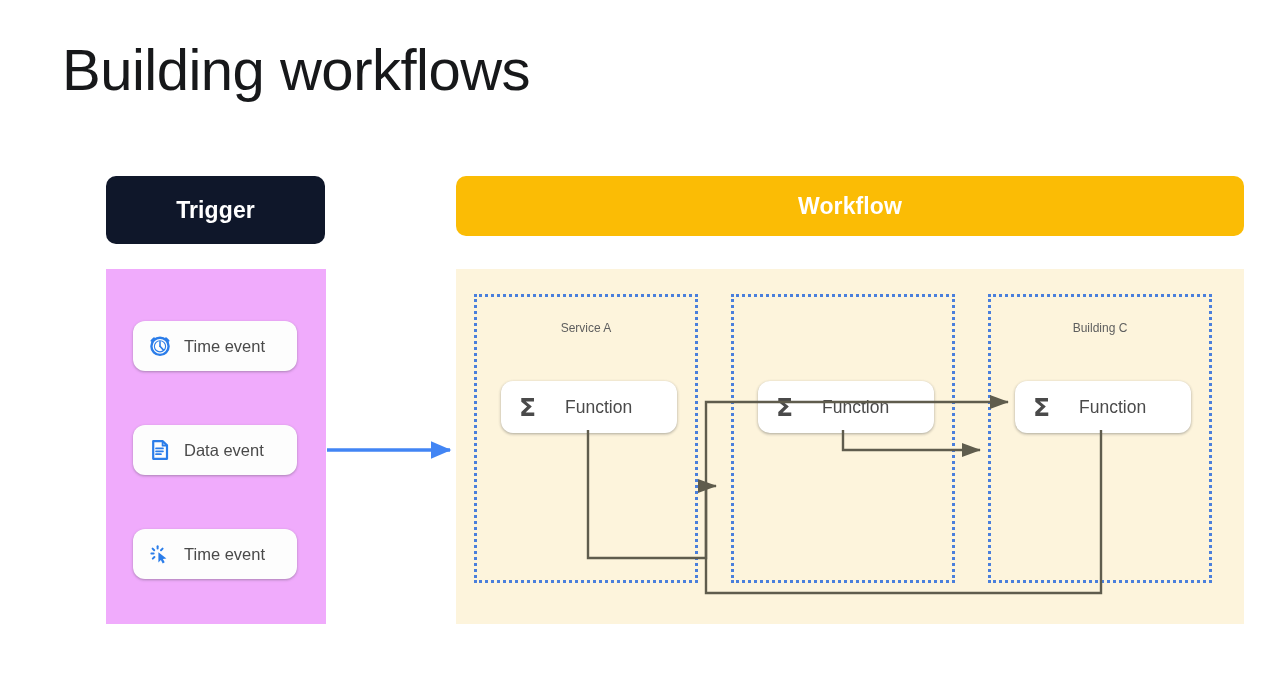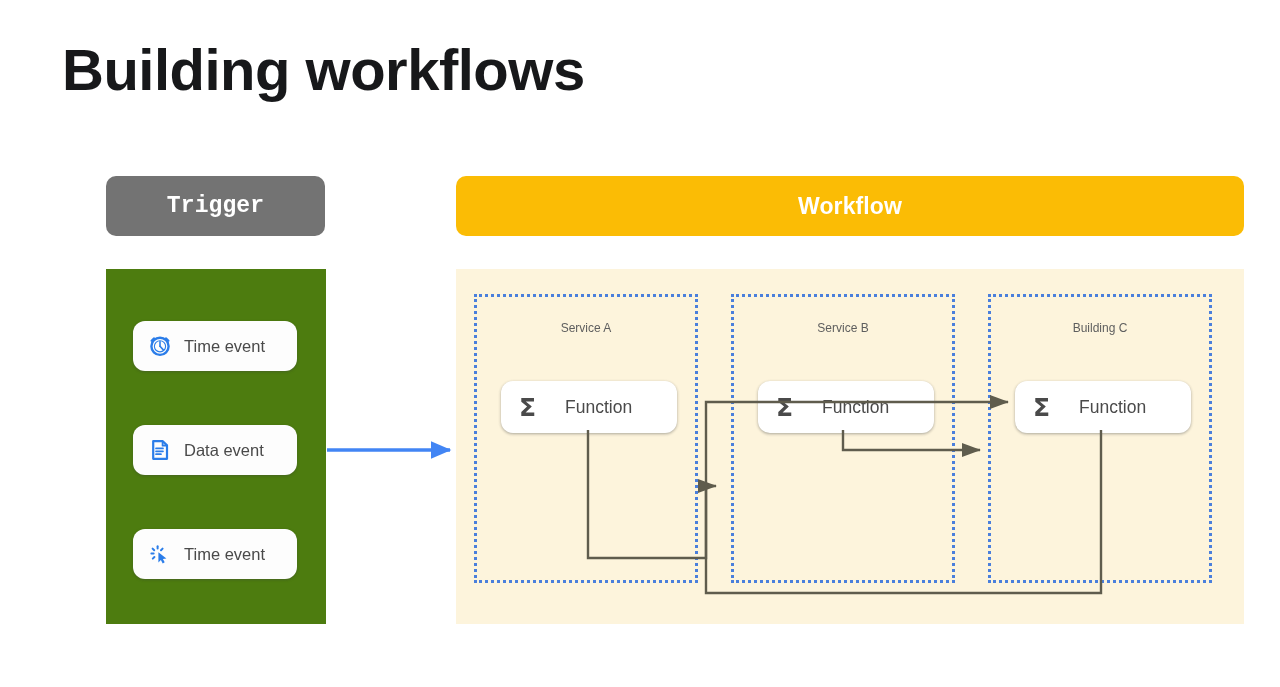--- a/index.html
+++ b/index.html
@@ -15,21 +15,21 @@
     font-family: "Liberation Sans", sans-serif;
     -webkit-font-smoothing: antialiased;
   }
 
   
   #slide-title {
     position: absolute;
     left: 62px;
     top: 38px;
     font-size: 58px;
-    font-weight: 700;
+    font-weight: 400;
     letter-spacing: -0.5px;
     color: #17181a;
     line-height: 1.1;
     white-space: nowrap;
   }
 
   
   .header-pill {
     position: absolute;
     border-radius: 10px;
@@ -38,41 +38,40 @@
     font-size: 23px;
     letter-spacing: 0.1px;
     display: flex;
     align-items: center;
     justify-content: center;
   }
   #trigger-header {
     left: 106px;
     top: 176px;
     width: 219px;
-    height: 60px;
-    background: #737373;
-    font-family: Liberation Mono, monospace;
+    height: 68px;
+    background: #0f172a;
   }
   #workflow-header {
     left: 456px;
     top: 176px;
     width: 788px;
     height: 60px;
     background: #fbbc05;
     align-items: center;
   }
 
   
   #trigger-panel {
     position: absolute;
     left: 106px;
     top: 269px;
     width: 220px;
     height: 355px;
-    background: #4d7c0f;
+    background: #f0abfc;
   }
 
   .event-card {
     position: absolute;
     left: 27px;
     width: 164px;
     height: 50px;
     background: #fdfdfd;
     border-radius: 12px;
     box-shadow: 0 1px 3px rgba(60,64,67,0.28), 0 1px 2px rgba(60,64,67,0.12);
@@ -231,21 +230,20 @@
 
   <div id="service-box-0" class="service-box">
     <div class="service-label">Service A</div>
     <div class="function-card">
       <span class="fn-sigma">Σ</span>
       <span class="fn-label">Function</span>
     </div>
   </div>
 
   <div id="service-box-1" class="service-box">
-    <div class="service-label">Service B</div>
     <div class="function-card">
       <span class="fn-sigma">Σ</span>
       <span class="fn-label">Function</span>
     </div>
   </div>
 
   <div id="service-box-2" class="service-box">
     <div class="service-label">Building C</div>
     <div class="function-card">
       <span class="fn-sigma">Σ</span>

